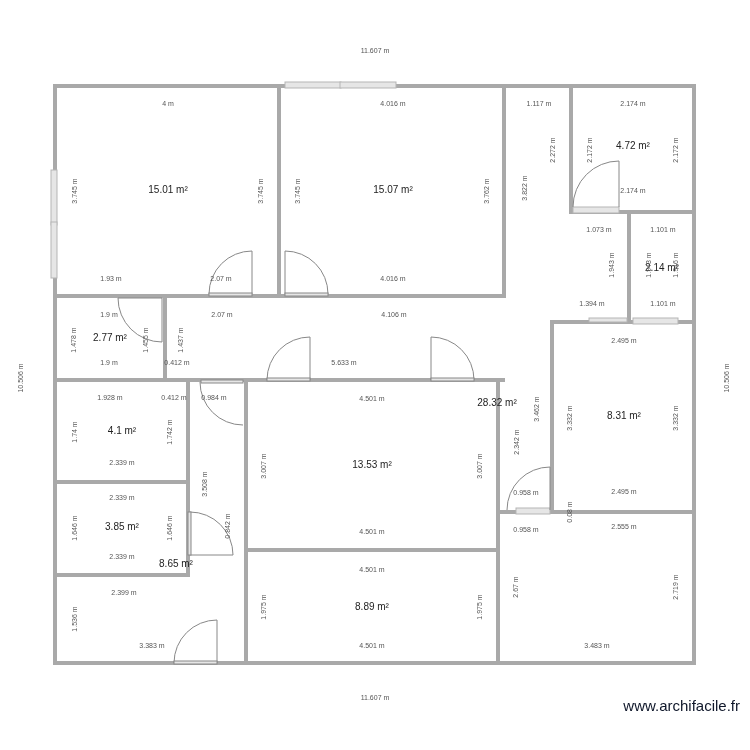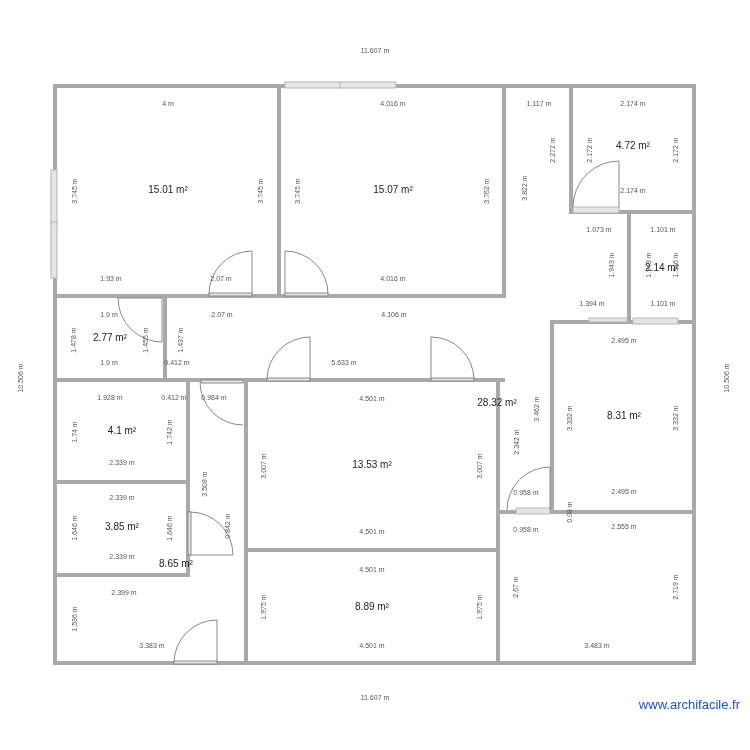--- a/index.html
+++ b/index.html
@@ -2,21 +2,21 @@
 <html><head>
 <meta charset="utf-8">
 <style>
   html, body { margin: 0; padding: 0; background: #ffffff; }
   body { width: 750px; height: 750px; position: relative; overflow: hidden;
          font-family: "Liberation Sans", sans-serif; }
   #plan { position: absolute; left: 0; top: 0; }
   .dim { font-family: "Liberation Sans", sans-serif; font-size: 7px; fill: #555555; }
   .area { font-family: "Liberation Sans", sans-serif; font-size: 10px; fill: #222222; }
   .outer-dim { font-family: "Liberation Sans", sans-serif; font-size: 7px; fill: #555555; }
-  .wm { position: absolute; right: 10px; top: 697px; font-size: 13px; color: #1d4ed8;
+  .wm { position: absolute; right: 10px; top: 697px; font-size: 15px; color: #0f172a;
         font-family: "Liberation Sans", sans-serif; }
 </style>
 </head>
 <body>
 
 <svg id="plan" width="750" height="750" viewBox="0 0 750 750">
 
   <g fill="#a9a9a9">
 
     <rect x="53" y="84" width="643" height="4"></rect>

